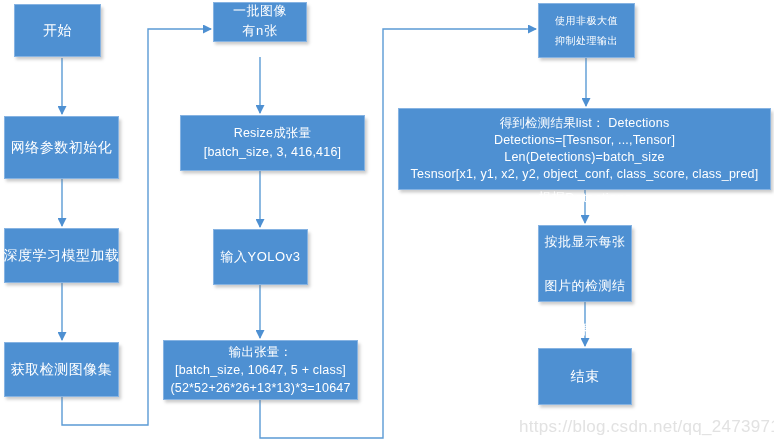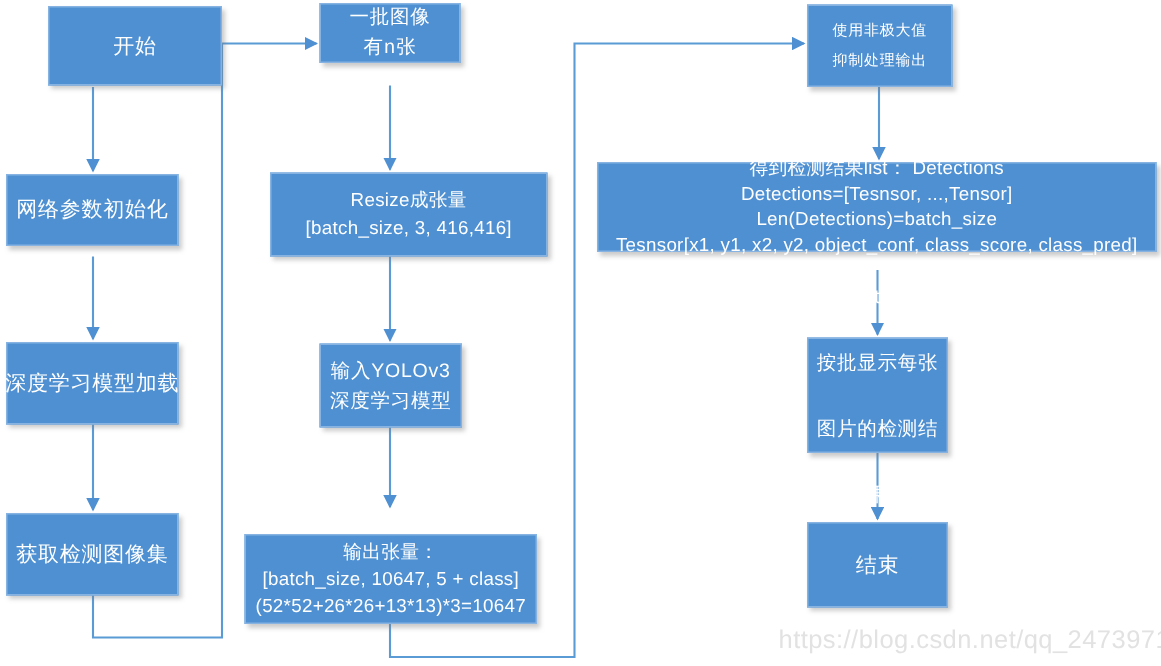--- a/index.html
+++ b/index.html
@@ -17,32 +17,32 @@
     box-shadow:2px 2.5px 3px rgba(125,125,125,0.40);
     color:#ffffff;
     display:flex;flex-direction:column;
     align-items:center;justify-content:center;
     text-align:center;
     box-sizing:border-box;
     letter-spacing:0.5px;
   }
   .node span{display:block;white-space:nowrap;}
   
-  #n-start{left:32px;top:4px;width:116px;height:53px;font-size:14px;text-align:right;}
-  #n-netinit{left:4px;top:116px;width:115px;height:48px;font-size:14px;}
+  #n-start{left:14px;top:4px;width:87px;height:53px;font-size:14px;text-align:right;}
+  #n-netinit{left:4px;top:116px;width:115px;height:63px;font-size:14px;}
   #n-modelload{left:4px;top:228px;width:115px;height:55px;font-size:14px;}
   #n-getimages{left:4px;top:342px;width:115px;height:55px;font-size:14px;}
   
   #n-batch{left:213px;top:2px;width:94px;height:40px;font-size:13px;line-height:20px;font-family:Liberation Mono, monospace;}
   #n-resize{left:180px;top:115px;width:185px;height:56px;font-size:12.5px;line-height:19px;letter-spacing:0.2px;}
   #n-inputyolo{left:213px;top:229px;width:95px;height:56px;font-size:13px;line-height:20px;}
-  #n-output{left:163px;top:356px;width:195px;height:60px;font-size:12.5px;line-height:18px;letter-spacing:0.2px;}
+  #n-output{left:163px;top:340px;width:195px;height:60px;font-size:12.5px;line-height:18px;letter-spacing:0.2px;}
   
   #n-nms{left:538px;top:3px;width:97px;height:55px;font-size:10px;line-height:20px;}
-  #n-detections{left:398px;top:108px;width:373px;height:60px;font-size:12.5px;line-height:17px;letter-spacing:0.2px;}
+  #n-detections{left:398px;top:108px;width:373px;height:82px;font-size:12.5px;line-height:17px;letter-spacing:0.2px;}
   #n-display{left:538px;top:225px;width:94px;height:77px;font-size:13px;line-height:19px;gap:25px;}
   #n-end{left:538px;top:348px;width:94px;height:57px;font-size:14px;}
   #connectors{position:absolute;left:0;top:0;width:774px;height:444px;pointer-events:none;}
   #watermark{
     position:absolute;left:519px;top:417px;
     font-size:17px;color:#E2E2E2;letter-spacing:0.3px;
     white-space:nowrap;
   }
 </style>
 </head>
@@ -92,21 +92,20 @@
     <span>有n张</span>
   </div>
 
   <div class="node" id="n-resize">
     <span>Resize成张量</span>
     <span>[batch_size, 3, 416,416]</span>
   </div>
 
   <div class="node" id="n-inputyolo">
     <span>输入YOLOv3</span>
-    <span>深度学习模型</span>
   </div>
 
   <div class="node" id="n-output">
     <span>输出张量：</span>
     <span>[batch_size, 10647, 5 + class]</span>
     <span>(52*52+26*26+13*13)*3=10647</span>
   </div>
 
   <div class="node" id="n-nms">
     <span>使用非极大值</span>

